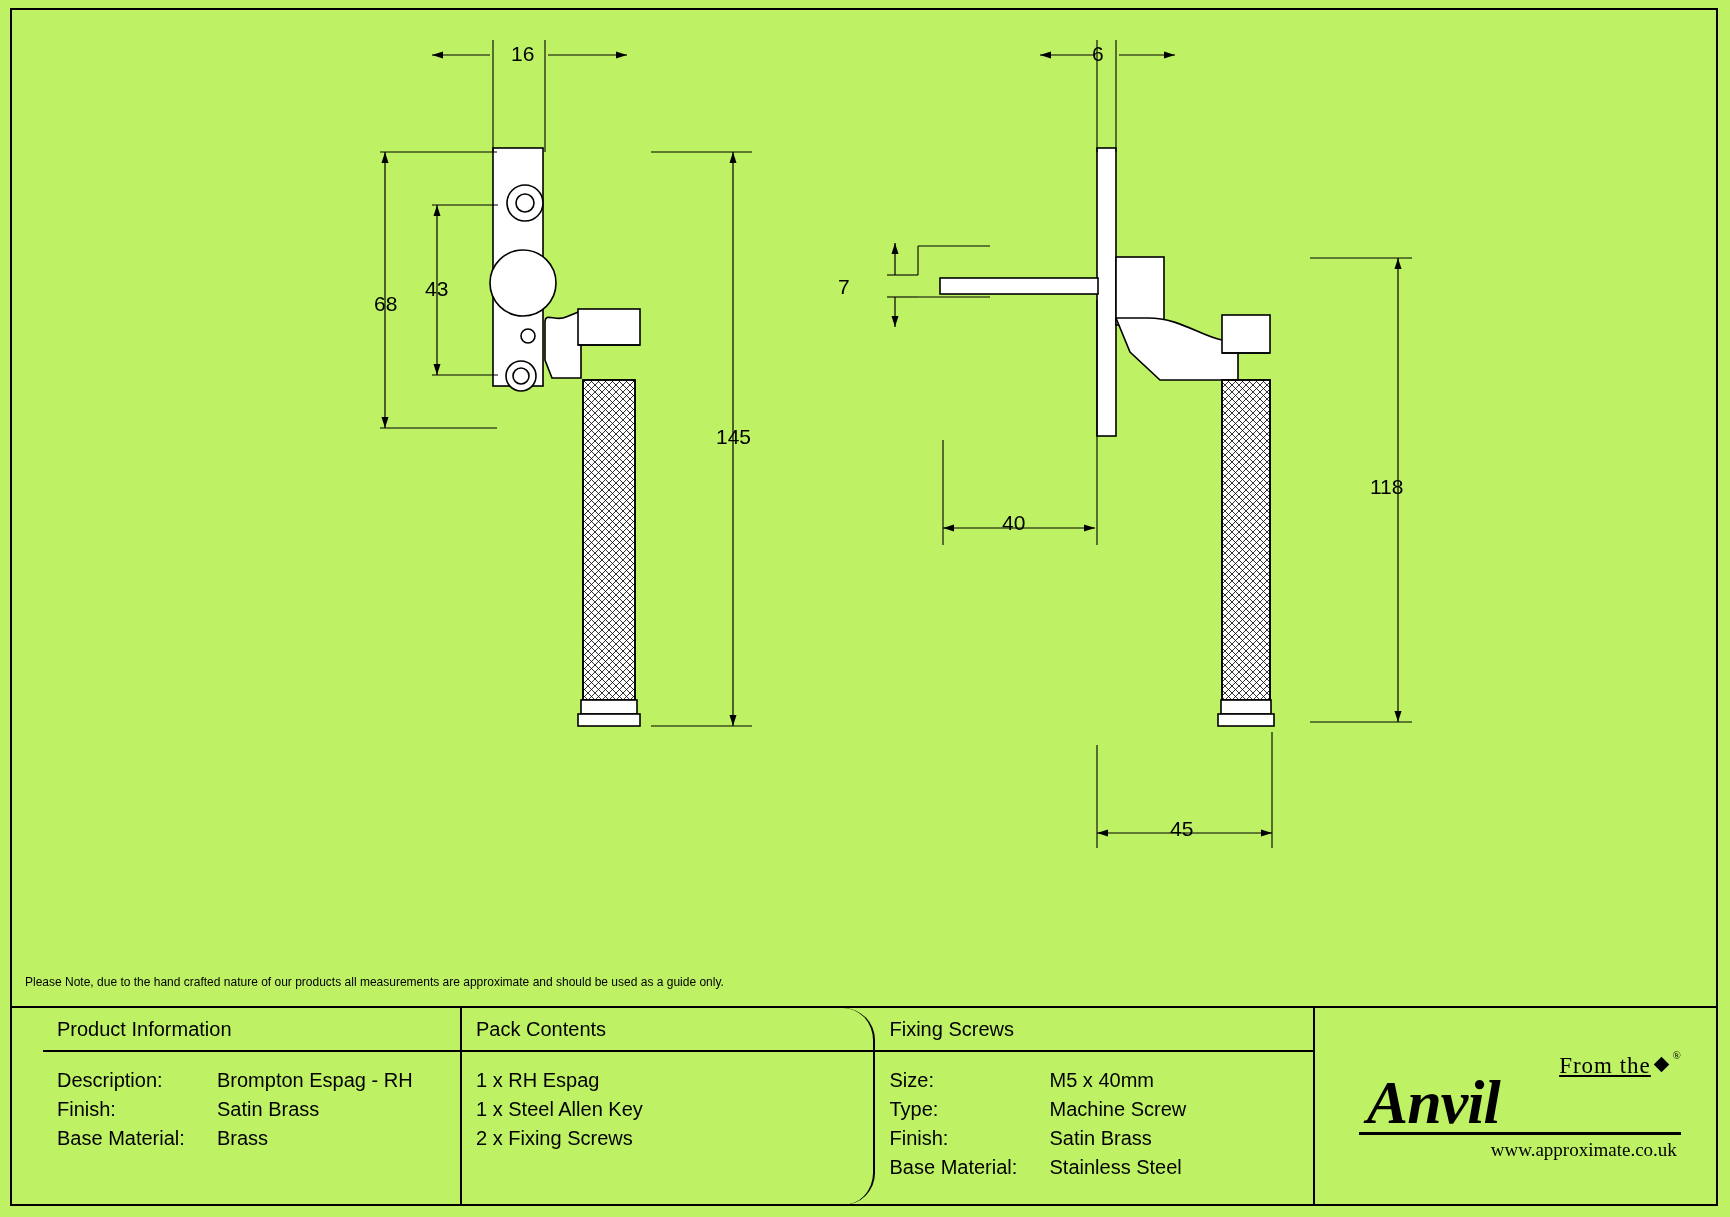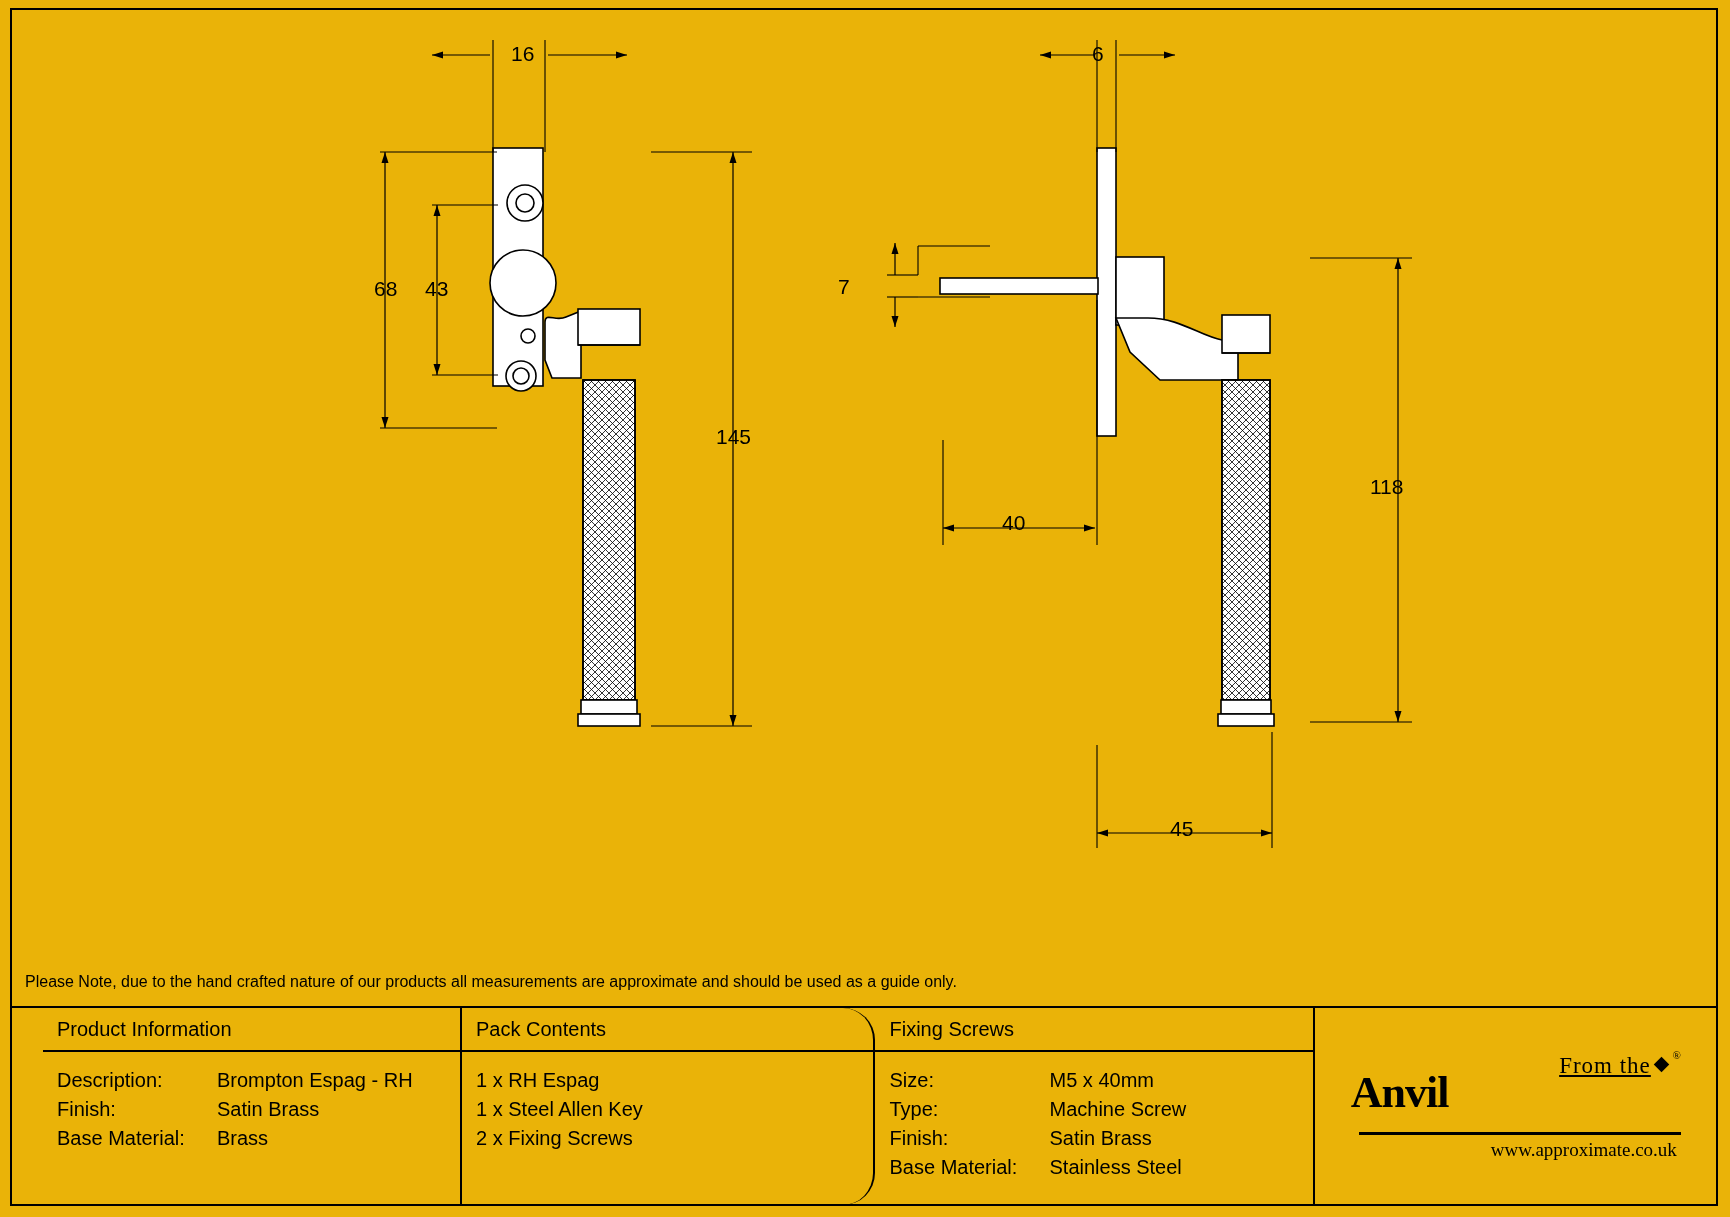--- a/index.html
+++ b/index.html
@@ -8,21 +8,21 @@
     background: #ffffff;
   }
   body {
     font-family: "Liberation Sans", sans-serif;
     color: #000000;
   }
   #page {
     position: relative;
     width: 1730px;
     height: 1217px;
-    background: #eab308;
+    background: #bef264;
     overflow: hidden;
   }
   .outer-frame {
     position: absolute;
     left: 10px;
     top: 8px;
     width: 1708px;
     height: 1198px;
     border: 2px solid #000;
     box-sizing: border-box;
@@ -48,21 +48,21 @@
     left: 11px;
     top: 958px;
     width: 1706px;
     height: 50px;
     border-bottom: 2px solid #000;
     box-sizing: border-box;
     display: flex;
     align-items: center;
   }
   .note-text {
-    font-size: 16px;
+    font-size: 12px;
     padding-left: 14px;
   }
   .table-row {
     position: absolute;
     left: 11px;
     top: 1008px;
     width: 1706px;
     height: 197px;
     display: flex;
     box-sizing: border-box;
@@ -125,24 +125,25 @@
   }
   .logo-reg {
     position: absolute;
     right: 0px;
     top: 2px;
     font-size: 11px;
     font-family: "Liberation Serif", serif;
   }
   .logo-anvil {
     position: absolute;
-    left: 0;
+    left: 16px;
     top: 20px;
     font-family: "Liberation Serif", serif;
-    font-size: 44px;
+    font-size: 62px;
+    font-style: italic;
     font-weight: bold;
     letter-spacing: -1px;
   }
   .logo-url {
     position: absolute;
     right: 4px;
     bottom: 6px;
     font-family: "Liberation Serif", serif;
     font-size: 19px;
   }
@@ -258,21 +259,21 @@
         <line x1="1310" y1="722" x2="1412" y2="722" stroke-width="1.1"></line>
 
         <line x1="1097" y1="833" x2="1272" y2="833" stroke-width="1.2" marker-start="url(#arrR)" marker-end="url(#arrL)"></line>
         <line x1="1097" y1="745" x2="1097" y2="848" stroke-width="1.1"></line>
         <line x1="1272" y1="732" x2="1272" y2="848" stroke-width="1.1"></line>
       </g>
     </svg>
 
     
     <div class="dim-label" style="left:511px; top:42px;">16</div>
-    <div class="dim-label" style="left:374px; top:277px;">68</div>
+    <div class="dim-label" style="left:374px; top:292px;">68</div>
     <div class="dim-label" style="left:425px; top:277px;">43</div>
     <div class="dim-label" style="left:716px; top:425px;">145</div>
 
     <div class="dim-label" style="left:1092px; top:42px;">6</div>
     <div class="dim-label" style="left:838px; top:275px;">7</div>
     <div class="dim-label" style="left:1002px; top:511px;">40</div>
     <div class="dim-label" style="left:1370px; top:475px;">118</div>
     <div class="dim-label" style="left:1170px; top:817px;text-align:center;">45</div>
   </div>
 

